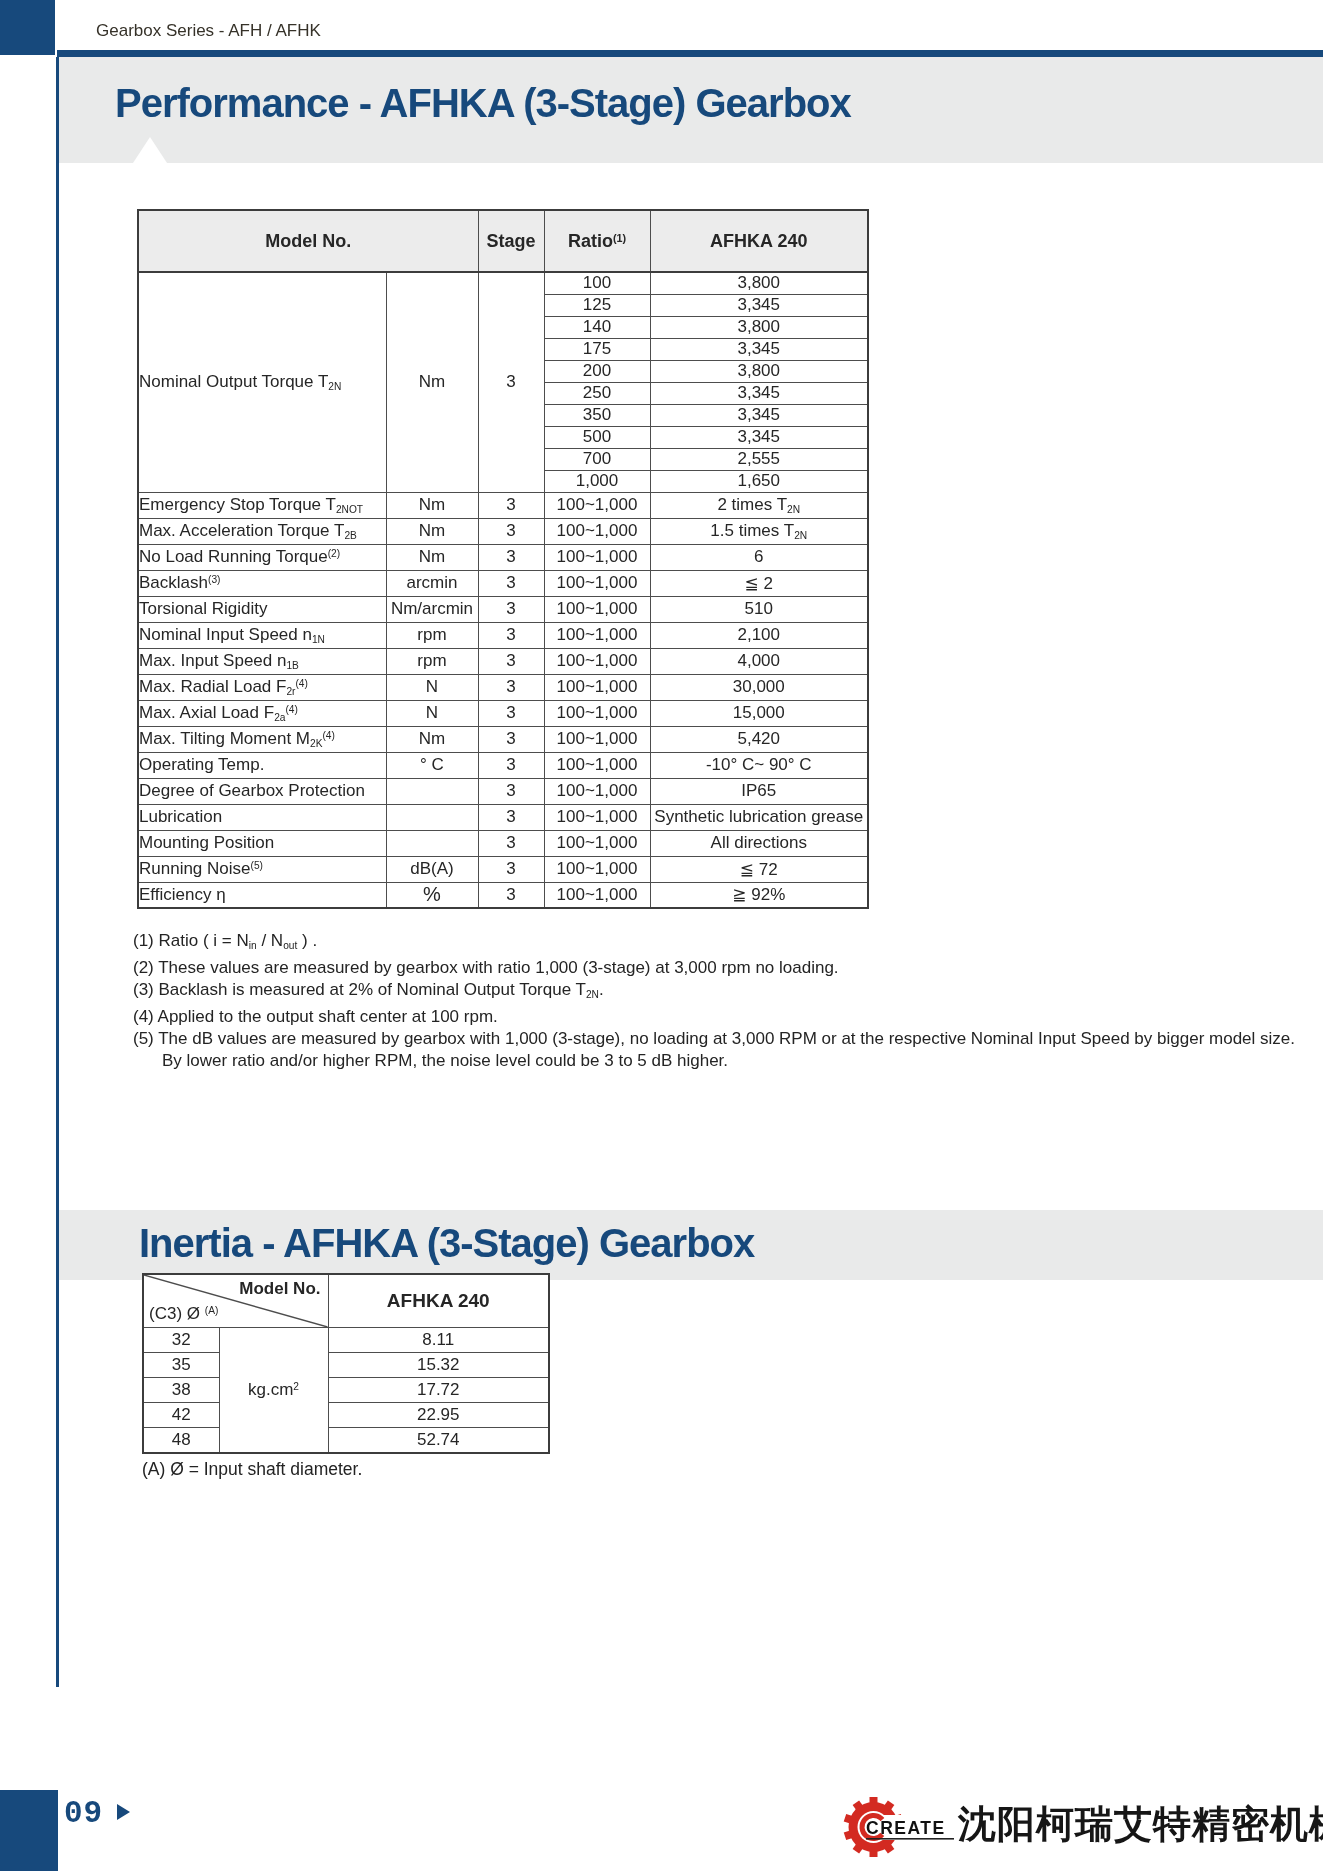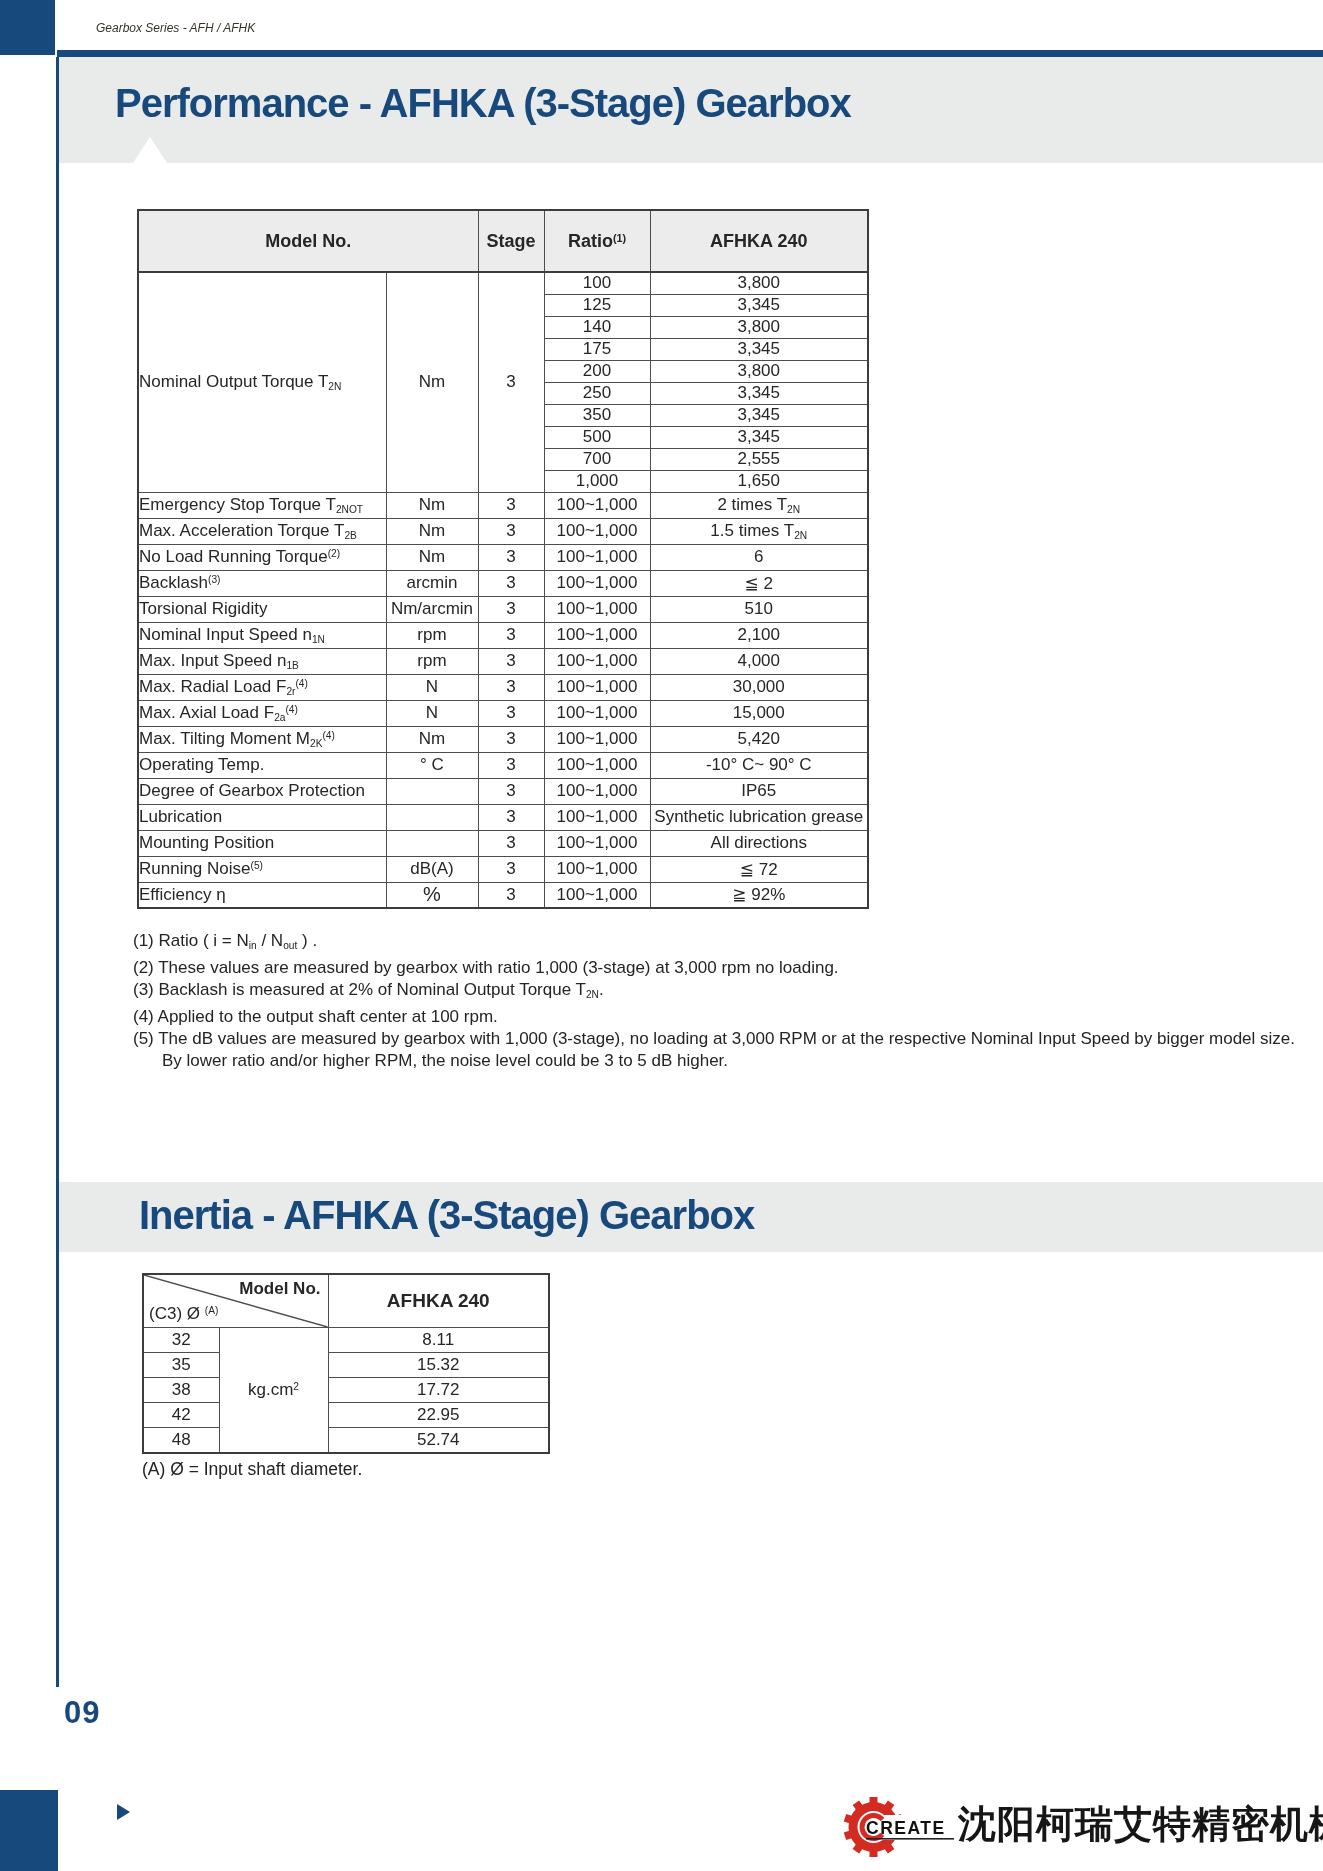--- a/index.html
+++ b/index.html
@@ -9,28 +9,28 @@
     --hdr:#ececec;
     --bdr:#4d4d4d;
     --ink:#232323;
   }
   html,body{margin:0;padding:0;background:#fff;}
   .page{position:relative;width:1323px;height:1871px;background:#fff;overflow:hidden;
         font-family:"Liberation Sans",sans-serif;color:var(--ink);}
 
   
   .corner-square{position:absolute;left:0;top:0;width:55px;height:55px;background:var(--blue);}
-  .breadcrumb{position:absolute;left:96px;top:21px;font-size:12px;color:#363229;font-style:italic;}
+  .breadcrumb{position:absolute;left:96px;top:21px;font-size:17px;color:#363229;}
   .header-rule{position:absolute;left:57px;right:0;top:50px;height:7px;background:var(--blue);}
   .left-rule{position:absolute;left:56px;top:57px;width:3px;height:1630px;background:var(--blue);}
 
   
   .band{position:absolute;left:59px;right:0;background:var(--band);}
   .band1{top:57px;height:106px;}
-  .band2{top:1182px;height:70px;}
+  .band2{top:1210px;height:70px;}
   .band h1{margin:0;font-weight:bold;color:var(--blue);letter-spacing:-1px;font-size:40px;}
   .band1 h1{padding:24px 0 0 56px;}
   .band2 h1{padding:11px 0 0 80px;}
   .notch{position:absolute;left:74px;bottom:0;width:0;height:0;
          border-left:17px solid transparent;border-right:17px solid transparent;border-bottom:26px solid #fff;}
 
   
   table{border-collapse:collapse;table-layout:fixed;}
   .perf-table{position:absolute;left:137px;top:209px;border:2px solid #3c3c3c;}
   .perf-table th,.perf-table td{border:1px solid var(--bdr);padding:0;font-size:17px;color:#262626;}
@@ -56,21 +56,21 @@
   .inertia-table tbody tr{height:25px;}
   .corner-cell{position:relative;padding:0;}
   .corner-cell svg{position:absolute;left:0;top:0;width:100%;height:100%;}
   .corner-top{position:absolute;right:7px;top:4px;font-size:17px;font-weight:bold;}
   .corner-bottom{position:absolute;left:5px;bottom:3px;font-size:17px;font-weight:normal;}
   .i-diam,.i-unit,.i-value{text-align:center;}
   .inertia-note{position:absolute;left:142px;top:1459px;font-size:17.5px;}
 
   
   .footer-bar{position:absolute;left:0;top:1790px;width:58px;height:81px;background:var(--blue);}
-  .page-num{position:absolute;left:64px;top:1695px;font-size:31px;font-weight:bold;color:var(--blue);letter-spacing:1px;}
+  .page-num{position:absolute;left:64px;top:1796px;font-size:31px;font-weight:bold;color:var(--blue);letter-spacing:1px;font-family:Liberation Mono, monospace;}
   .page-num-arrow{position:absolute;left:117px;top:1804px;width:0;height:0;
         border-top:8px solid transparent;border-bottom:8px solid transparent;border-left:13px solid var(--blue);}
   .logo{position:absolute;left:843px;top:1795px;}
   .company{position:absolute;left:958px;top:1799px;font-size:38px;font-weight:bold;color:#161616;
         letter-spacing:1px;font-family:"DejaVu Sans","Liberation Sans",sans-serif;white-space:nowrap;}
 </style>
 </head>
 <body>
 
 <div class="page">

